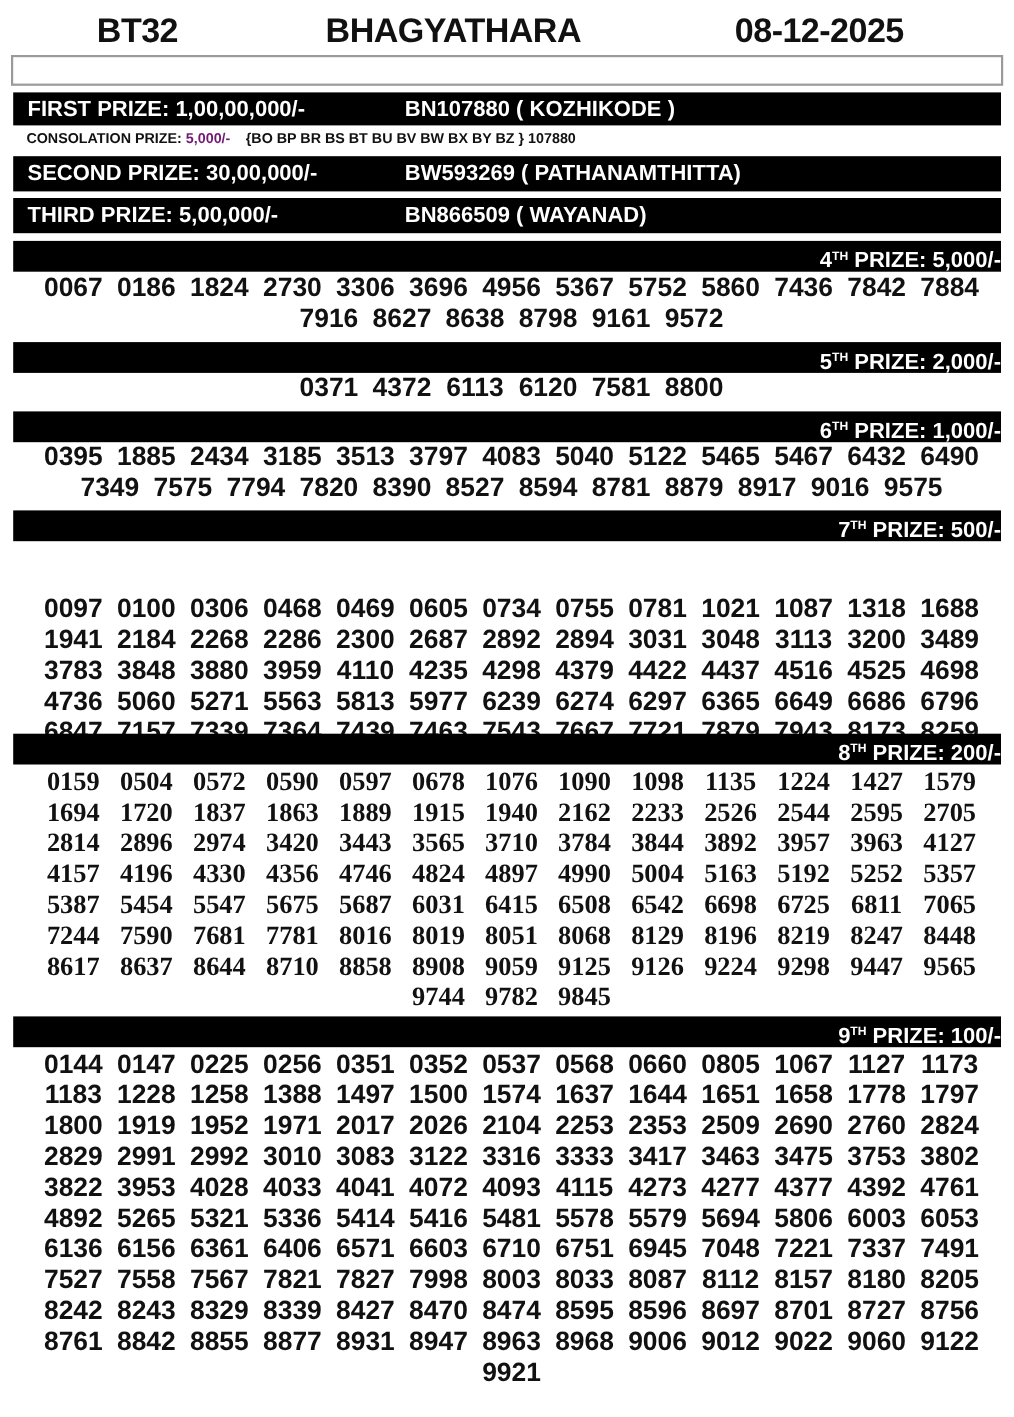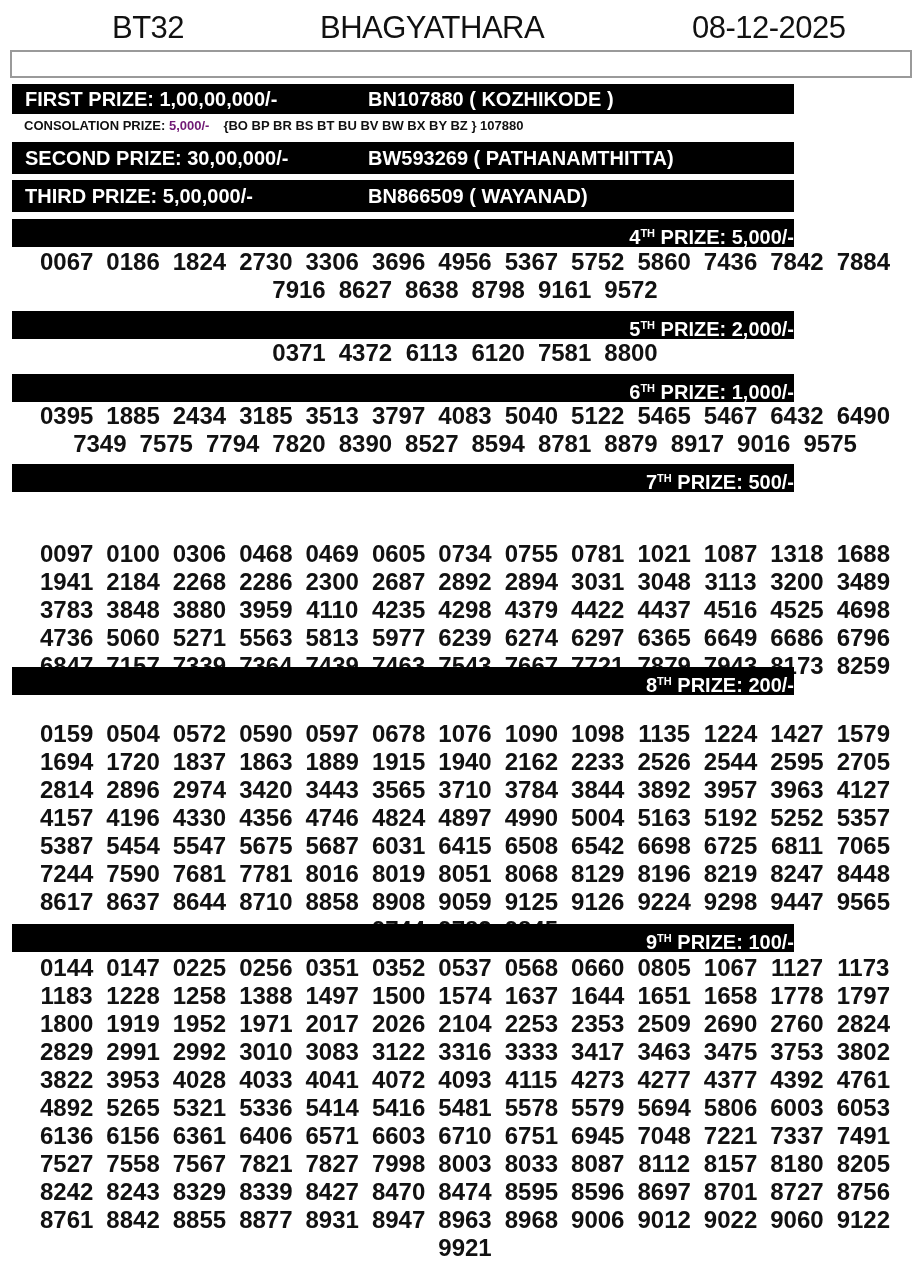--- a/index.html
+++ b/index.html
@@ -1,25 +1,25 @@
 <!DOCTYPE html>
 <html><head>
 <meta charset="utf-8">
 <style>
   html, body { margin: 0; padding: 0; background: #ffffff; }
   body { width: 922px; height: 1288px; position: relative; overflow: hidden;
          font-family: "Liberation Sans", "DejaVu Sans", sans-serif; color: #111; }
   .title-row { position: absolute; top: 8px; left: 0; width: 922px; height: 40px; }
-  .title-row span { position: absolute; top: 0; font-weight: normal; font-size: 31px; letter-spacing: -0.5px; line-height: 40px; margin-left: 24px; }
+  .title-row span { position: absolute; top: 0; font-weight: bold; font-size: 31px; letter-spacing: -0.5px; line-height: 40px; }
   .t-code { left: 88px; }
   .t-name { left: 296px; }
   .t-date { left: 668px; }
   .empty-box { position: absolute; left: 10px; top: 50px; width: 898px; height: 24px;
                border: 2px solid #9a9a9a; background: #fff; }
-  .bar { position: absolute; left: 12px; width: 782px; background: #000; color: #fff;
+  .bar { position: absolute; left: 12px; width: 898px; background: #000; color: #fff;
          font-weight: bold; font-size: 20px; white-space: nowrap; }
   .bar .lbl { position: absolute; left: 13px; }
   .bar .val { position: absolute; left: 356px; }
   .bar.center { text-align: right; }
   .bar sup { font-size: 11px; vertical-align: 7px; }
   .consol { position: absolute; left: 24px; top: 118px; font-size: 13px; font-weight: bold; white-space: nowrap; }
   .consol .red { color: #701a75; }
   .consol .series { margin-left: 14px; }
   .numgrid { position: absolute; left: 30px; width: 870px; text-align: center; }
   .numgrid .line { height: 28px; line-height: 28px; font-weight: bold; font-size: 24px; white-space: nowrap; }
@@ -72,21 +72,21 @@
     </div>
     <div class="bar center" style="top: 464px; height: 28px; line-height: 28px;"><span>7</span><sup>TH</sup><span> PRIZE: 500/-</span></div>
     <div class="numgrid" style="top: 492px; margin-top: 48px;">
       <div class="line"><span class="n">0097</span><span class="n">0100</span><span class="n">0306</span><span class="n">0468</span><span class="n">0469</span><span class="n">0605</span><span class="n">0734</span><span class="n">0755</span><span class="n">0781</span><span class="n">1021</span><span class="n">1087</span><span class="n">1318</span><span class="n">1688</span></div>
       <div class="line"><span class="n">1941</span><span class="n">2184</span><span class="n">2268</span><span class="n">2286</span><span class="n">2300</span><span class="n">2687</span><span class="n">2892</span><span class="n">2894</span><span class="n">3031</span><span class="n">3048</span><span class="n">3113</span><span class="n">3200</span><span class="n">3489</span></div>
       <div class="line"><span class="n">3783</span><span class="n">3848</span><span class="n">3880</span><span class="n">3959</span><span class="n">4110</span><span class="n">4235</span><span class="n">4298</span><span class="n">4379</span><span class="n">4422</span><span class="n">4437</span><span class="n">4516</span><span class="n">4525</span><span class="n">4698</span></div>
       <div class="line"><span class="n">4736</span><span class="n">5060</span><span class="n">5271</span><span class="n">5563</span><span class="n">5813</span><span class="n">5977</span><span class="n">6239</span><span class="n">6274</span><span class="n">6297</span><span class="n">6365</span><span class="n">6649</span><span class="n">6686</span><span class="n">6796</span></div>
       <div class="line"><span class="n">6847</span><span class="n">7157</span><span class="n">7339</span><span class="n">7364</span><span class="n">7439</span><span class="n">7463</span><span class="n">7543</span><span class="n">7667</span><span class="n">7721</span><span class="n">7879</span><span class="n">7943</span><span class="n">8173</span><span class="n">8259</span></div>
     </div>
     <div class="bar center" style="top: 667px; height: 28px; line-height: 28px;"><span>8</span><sup>TH</sup><span> PRIZE: 200/-</span></div>
-    <div class="numgrid" style="top: 720px;">
+    <div class="numgrid" style="top: 697px; font-family: Liberation Serif, serif;">
       <div class="line"><span class="n">0159</span><span class="n">0504</span><span class="n">0572</span><span class="n">0590</span><span class="n">0597</span><span class="n">0678</span><span class="n">1076</span><span class="n">1090</span><span class="n">1098</span><span class="n">1135</span><span class="n">1224</span><span class="n">1427</span><span class="n">1579</span></div>
       <div class="line"><span class="n">1694</span><span class="n">1720</span><span class="n">1837</span><span class="n">1863</span><span class="n">1889</span><span class="n">1915</span><span class="n">1940</span><span class="n">2162</span><span class="n">2233</span><span class="n">2526</span><span class="n">2544</span><span class="n">2595</span><span class="n">2705</span></div>
       <div class="line"><span class="n">2814</span><span class="n">2896</span><span class="n">2974</span><span class="n">3420</span><span class="n">3443</span><span class="n">3565</span><span class="n">3710</span><span class="n">3784</span><span class="n">3844</span><span class="n">3892</span><span class="n">3957</span><span class="n">3963</span><span class="n">4127</span></div>
       <div class="line"><span class="n">4157</span><span class="n">4196</span><span class="n">4330</span><span class="n">4356</span><span class="n">4746</span><span class="n">4824</span><span class="n">4897</span><span class="n">4990</span><span class="n">5004</span><span class="n">5163</span><span class="n">5192</span><span class="n">5252</span><span class="n">5357</span></div>
       <div class="line"><span class="n">5387</span><span class="n">5454</span><span class="n">5547</span><span class="n">5675</span><span class="n">5687</span><span class="n">6031</span><span class="n">6415</span><span class="n">6508</span><span class="n">6542</span><span class="n">6698</span><span class="n">6725</span><span class="n">6811</span><span class="n">7065</span></div>
       <div class="line"><span class="n">7244</span><span class="n">7590</span><span class="n">7681</span><span class="n">7781</span><span class="n">8016</span><span class="n">8019</span><span class="n">8051</span><span class="n">8068</span><span class="n">8129</span><span class="n">8196</span><span class="n">8219</span><span class="n">8247</span><span class="n">8448</span></div>
       <div class="line"><span class="n">8617</span><span class="n">8637</span><span class="n">8644</span><span class="n">8710</span><span class="n">8858</span><span class="n">8908</span><span class="n">9059</span><span class="n">9125</span><span class="n">9126</span><span class="n">9224</span><span class="n">9298</span><span class="n">9447</span><span class="n">9565</span></div>
       <div class="line"><span class="n">9744</span><span class="n">9782</span><span class="n">9845</span></div>
     </div>
     <div class="bar center" style="top: 924px; height: 28px; line-height: 28px;"><span>9</span><sup>TH</sup><span> PRIZE: 100/-</span></div>

